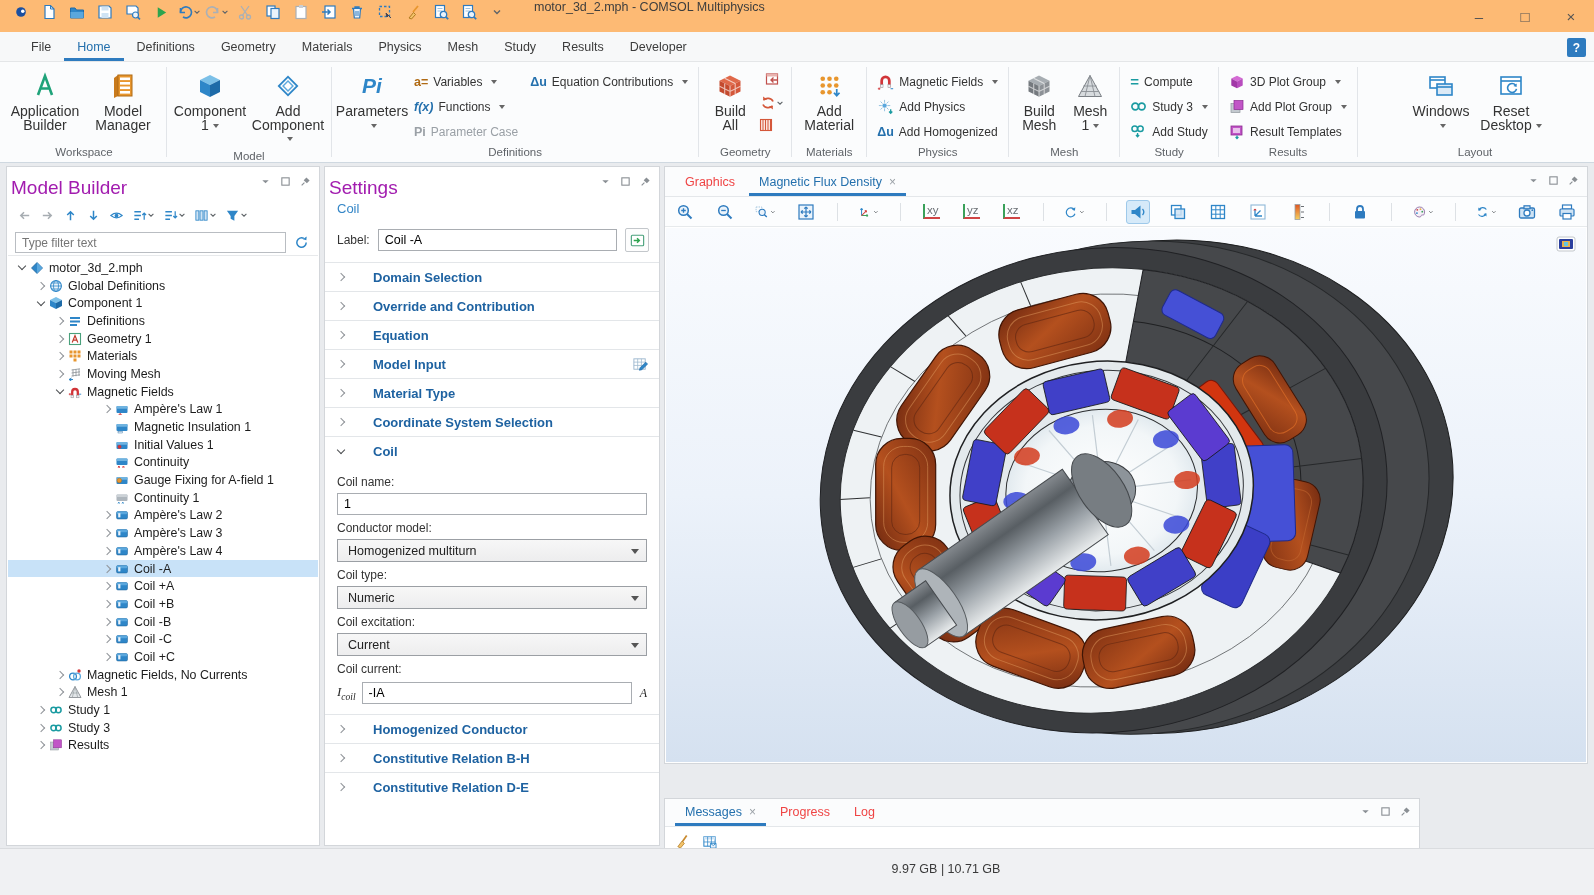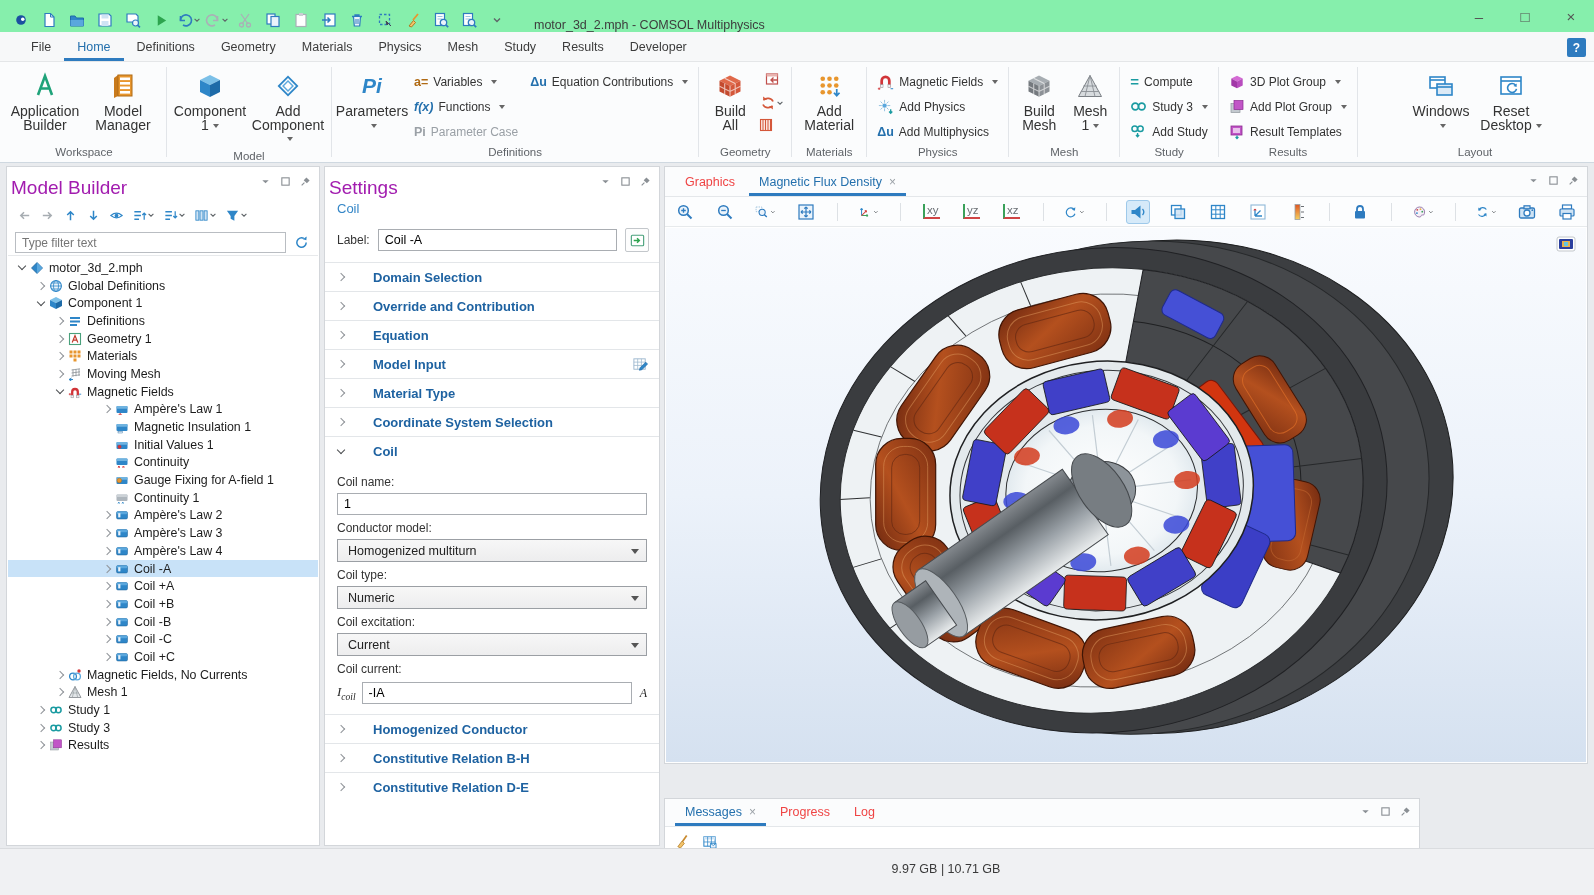--- a/index.html
+++ b/index.html
@@ -1,20 +1,20 @@
 <!DOCTYPE html>
 <html><head>
 <meta charset="utf-8">
 <style>
   *{box-sizing:border-box;margin:0;padding:0}
   html,body{width:1594px;height:895px;overflow:hidden}
   body{font-family:"Liberation Sans",sans-serif;font-size:12px;color:#262626;background:#e9ebee;position:relative}
   svg{display:block}
   
-  .titlebar{position:absolute;left:0;top:0;right:0;height:32px;background:#86efac;display:flex;align-items:flex-end;padding:0 8px;gap:2px}
+  .titlebar{position:absolute;left:0;top:0;right:0;height:32px;background:#fdba74;display:flex;align-items:flex-start;padding:0 8px;gap:2px}
   .qat{display:flex;align-items:center;gap:2px}
   .qbtn{width:26px;height:24px;display:flex;align-items:center;justify-content:center;border-radius:3px}
   .title-text{margin-left:22px;color:#3d3d3d;font-size:12.5px}
   .winctl{position:absolute;right:0;top:0;display:flex}
   .winbtn{width:46px;height:32px;display:flex;align-items:center;justify-content:center;color:#555;font-size:15px}
   
   .menurow{position:absolute;left:0;top:32px;right:0;height:30px;background:#f7f8f9;display:flex;align-items:flex-end;padding-left:18px;border-bottom:1px solid #e4e6e8}
   .mtab{padding:6px 13px 7px;color:#3c3c3c;font-size:12.5px;cursor:default}
   .mtab.active{color:#2470ad;border-bottom:3px solid #2e7bbf;padding-bottom:4px}
   .helpbtn{position:absolute;right:8px;top:38px;width:19px;height:19px;background:#2e7bbf;color:#fff;font-weight:bold;display:flex;align-items:center;justify-content:center;border-radius:2px;font-size:12px}
@@ -811,21 +811,21 @@
             <span class="caret"></span>
           </div>
         <div class="rsmall">
             <svg width="17" height="17">
               <use href="#r-addphys"></use>
             </svg>
             <span>Add Physics</span>
           </div>
         <div class="rsmall">
             <span class="glyph-small glyph-blue">Δu</span>
-            <span>Add Multiphysics</span>
+            <span>Add Homogenized</span>
           </div>
       </div>
     </div>
     <div class="rlabel">Physics</div>
   </div>
   <div class="rsep"></div>
   <div class="rgroup">
     <div class="ritems">
       <div class="rbig" style="width:50px">
           <span class="icn">

